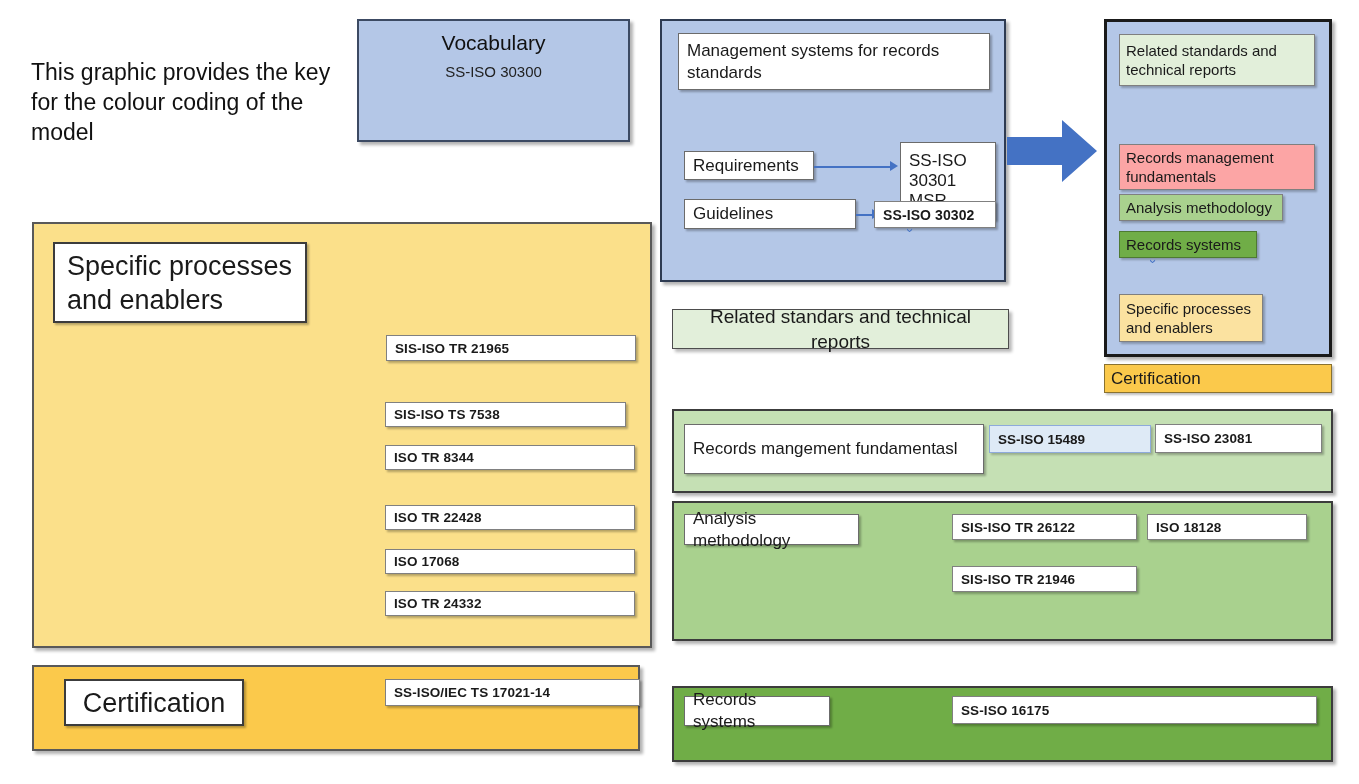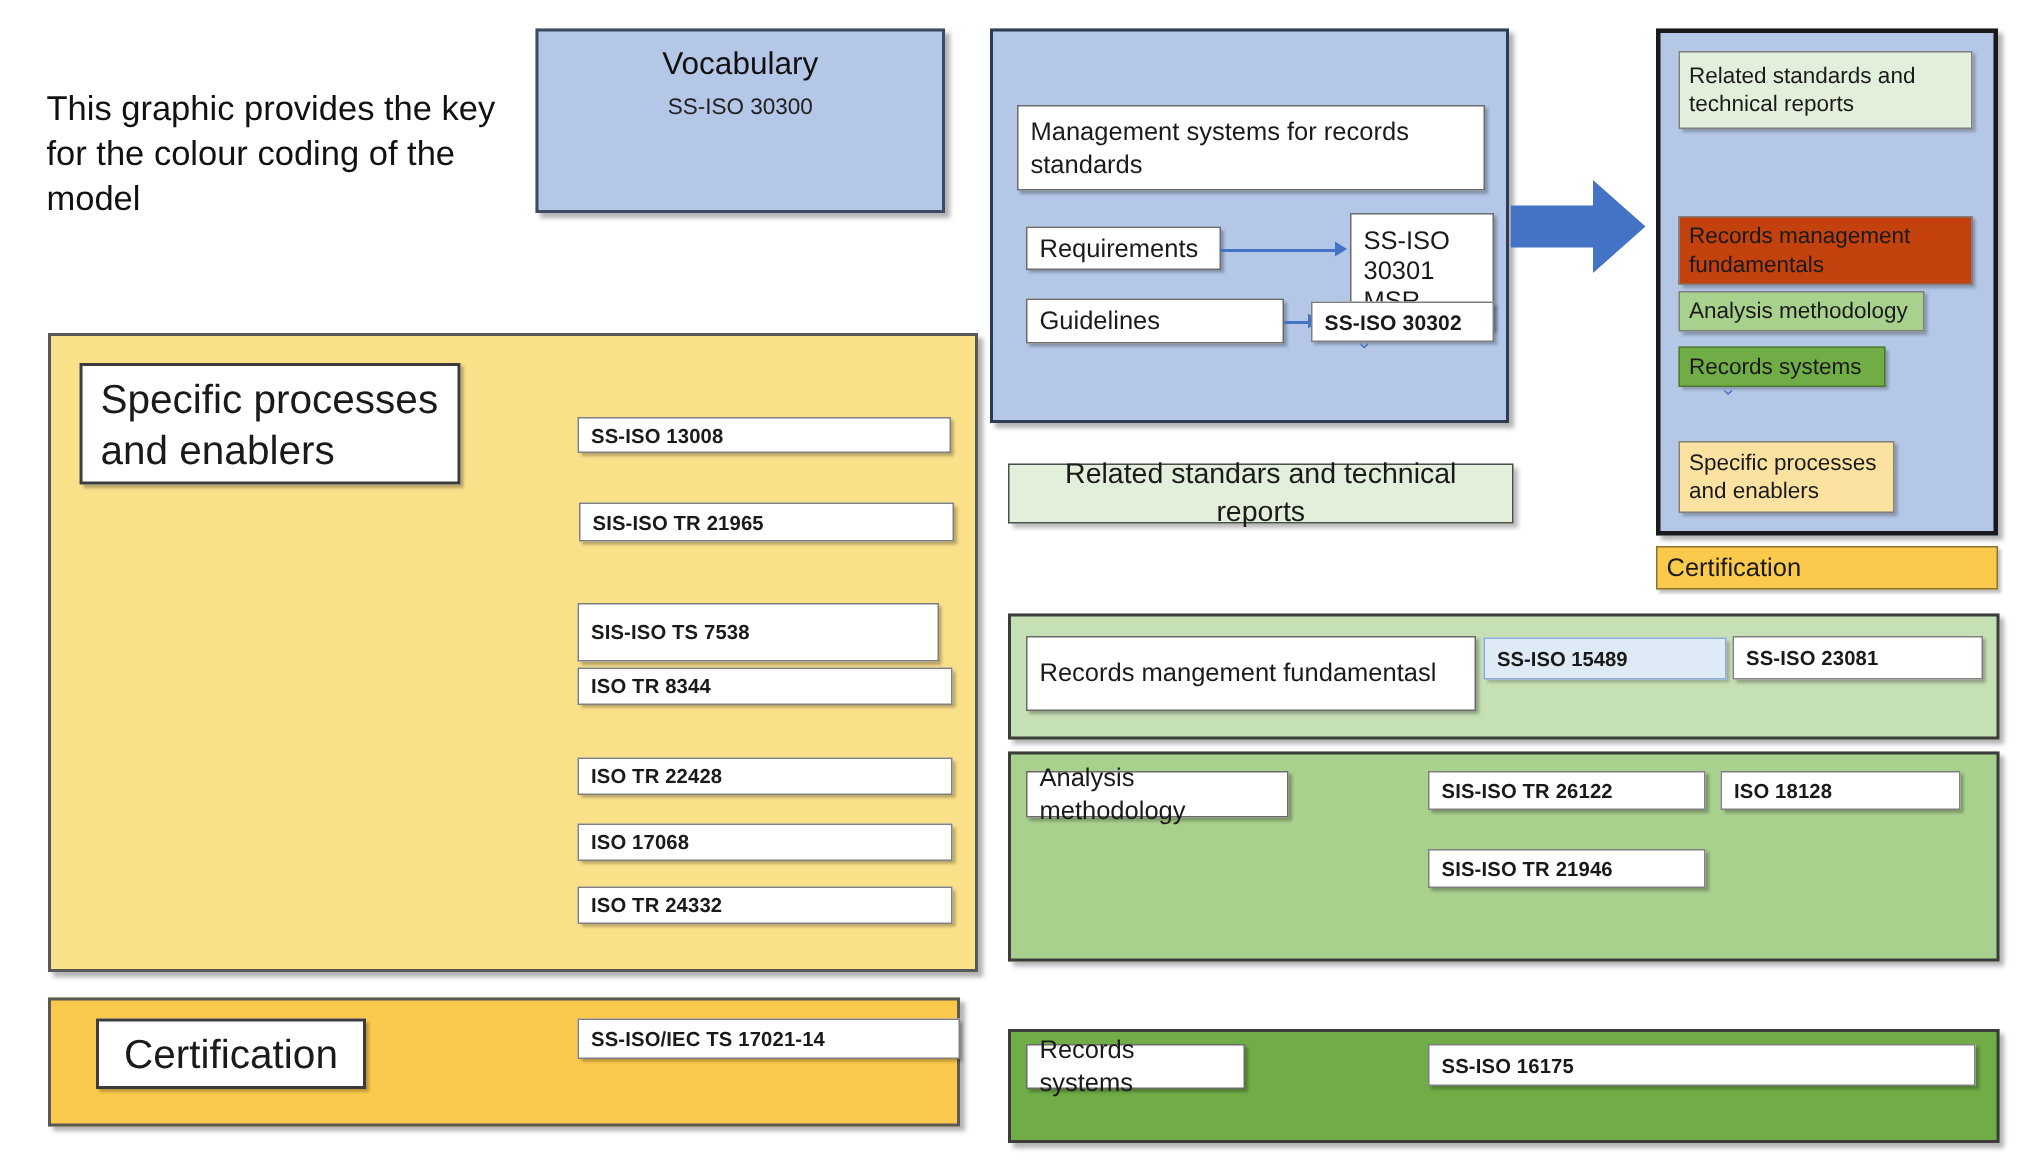--- a/index.html
+++ b/index.html
@@ -49,21 +49,21 @@
   
   .chip{
     border:1px solid #7f7f7f;
     box-shadow:2px 2px 2px rgba(0,0,0,.25);
     font-size:15px;line-height:19px;
     color:#1a1a1a;
     display:flex;align-items:center;
     padding:0 6px;
   }
   .chip.g1{background:#E2EFDA;}
-  .chip.g2{background:#c2410c;}
+  .chip.g2{background:#fca5a5;}
   .chip.g3{background:#A9D18E;}
   .chip.g4{background:#70AD47;border-color:#4e7a32;}
   .chip.y1{background:#FBE2A0;}
   .chip.yfull{background:#FBC94B;border-color:#8a7230;}
 
   
   #vocab{
     background:#B4C7E7;border:2px solid #3c4a63;
     box-shadow:3px 3px 3px rgba(0,0,0,.30);
     display:flex;flex-direction:column;align-items:center;
@@ -100,21 +100,21 @@
 
 <div class="abs" id="intro">This graphic provides the key for the colour coding of the model</div>
 
 <div class="abs" id="vocab" style="left:357px;top:19px;width:273px;height:123px;">
   <div class="t">Vocabulary</div>
   <div class="s">SS-ISO 30300</div>
 </div>
 
 <div class="abs panel blue" style="left:660px;top:19px;width:346px;height:263px;">
 
-  <div class="abs wbox mid" style="left:16px;top:12px;width:312px;height:57px;margin-top:37px;">Management systems for records standards</div>
+  <div class="abs wbox mid" style="left:16px;top:12px;width:312px;height:57px;">Management systems for records standards</div>
 
   <div class="abs wbox mid" style="left:22px;top:130px;width:130px;height:29px;">Requirements</div>
 
   <div class="abs wbox mid" style="left:22px;top:178px;width:172px;height:30px;">Guidelines</div>
 
   <div class="abs conn" style="left:152px;top:145px;width:78px;"></div>
   <div class="abs ahead" style="left:228px;top:140px;"></div>
 
   <div class="abs conn" style="left:194px;top:193px;width:18px;"></div>
   <div class="abs ahead" style="left:210px;top:188px;"></div>
@@ -147,25 +147,24 @@
   <div class="abs chip y1" style="left:12px;top:272px;width:144px;height:48px;">Specific processes and enablers</div>
 </div>
 
 <div class="abs chip yfull" style="left:1104px;top:364px;width:228px;height:29px;font-size:17px;">Certification</div>
 
 <div class="abs panel yellow" style="left:32px;top:222px;width:620px;height:426px;">
 
   <div class="abs wbox big col" style="left:19px;top:18px;width:254px;height:81px;padding:0 12px;">Specific processes and enablers</div>
 
 
-  <div class="abs wbox code" style="left:351px;top:54px;width:249px;height:24px;">SS-ISO 13008</div>
 
   <div class="abs wbox code" style="left:352px;top:111px;width:250px;height:26px;">SIS-ISO TR 21965</div>
 
-  <div class="abs wbox code" style="left:351px;top:178px;width:241px;height:39px;">SIS-ISO TS 7538</div>
+  <div class="abs wbox code" style="left:351px;top:178px;width:241px;height:25px;">SIS-ISO TS 7538</div>
 
   <div class="abs wbox code" style="left:351px;top:221px;width:250px;height:25px;">ISO TR 8344</div>
 
   <div class="abs wbox code" style="left:351px;top:281px;width:250px;height:25px;">ISO TR 22428</div>
 
   <div class="abs wbox code" style="left:351px;top:325px;width:250px;height:25px;">ISO 17068</div>
 
   <div class="abs wbox code" style="left:351px;top:367px;width:250px;height:25px;">ISO TR 24332</div>
 </div>
 

